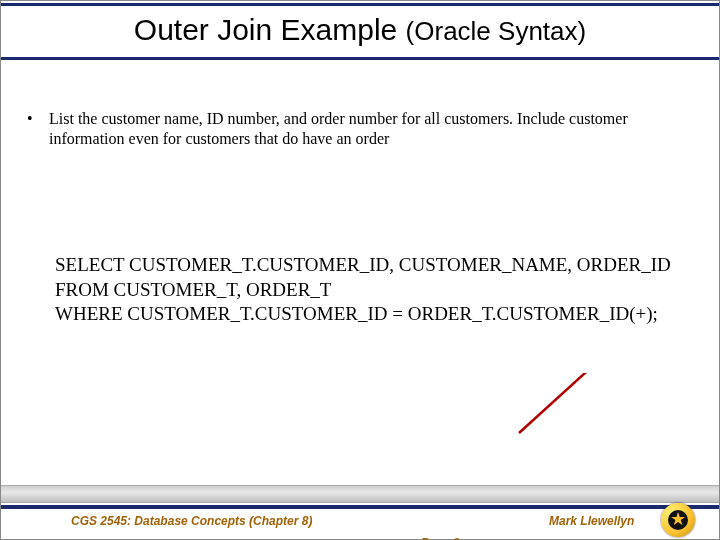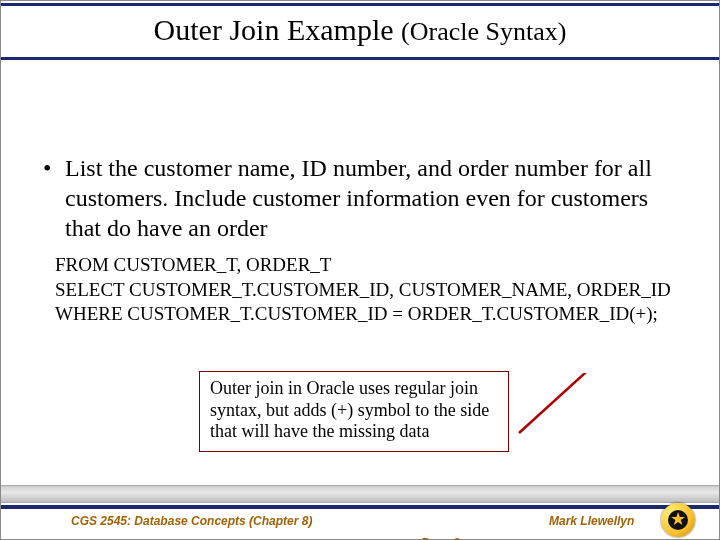--- a/index.html
+++ b/index.html
@@ -31,33 +31,31 @@
     height: 3px;
     background: #1a2a6c;
   }
   .title {
     position: absolute;
     top: 12px;
     left: 0; right: 0;
     text-align: center;
     font-size: 30px;
     color: #000;
-    font-family: Liberation Serif, serif;
   }
   .title .sub { font-size: 26px; }
   .bullet {
     position: absolute;
     top: 108px;
-    left: 64px;
+    left: 48px;
     right: 54px;
     font-family: "Times New Roman", Times, serif;
-    font-size: 24px;
+    font-size: 16px;
     color: #000;
     line-height: 1.25;
-    margin-top: 44px;
   }
   .bullet::before {
     content: "•";
     position: absolute;
     left: -22px;
     top: 0;
   }
   .sql {
     position: absolute;
     top: 252px;
@@ -159,28 +157,25 @@
     <span>Outer Join Example </span><span class="sub">(Oracle Syntax)</span>
   </div>
 
   <div class="title-rule-bottom"></div>
 
   <div class="bullet">
     <span>List the customer name, ID number, and order number for all customers. Include customer information even for customers that do have an order</span>
   </div>
 
   <div class="sql">
+    <div>SELECT CUSTOMER_T.CUSTOMER_ID, CUSTOMER_NAME, ORDER_ID</div>
     <div>FROM CUSTOMER_T,  ORDER_T</div>
-    <div>SELECT CUSTOMER_T.CUSTOMER_ID, CUSTOMER_NAME, ORDER_ID</div>
     <div>WHERE CUSTOMER_T.CUSTOMER_ID = ORDER_T.CUSTOMER_ID(+);</div>
   </div>
 
-  <div class="note-box">
-    <span>Outer join in Oracle uses regular join syntax, but adds (+) symbol to the side that will have the missing data</span>
-  </div>
 
   <svg class="arrow" viewBox="0 0 140 70">
     <defs>
       <marker id="ah" markerWidth="10" markerHeight="10" refX="8" refY="3" orient="auto">
         <polygon points="0,0 9,3 0,6" fill="#b00000"></polygon>
       </marker>
     </defs>
     <line x1="10" y1="60" x2="120" y2="-40" stroke="#b00000" stroke-width="2.5" marker-end="url(#ah)"></line>
   </svg>
 

